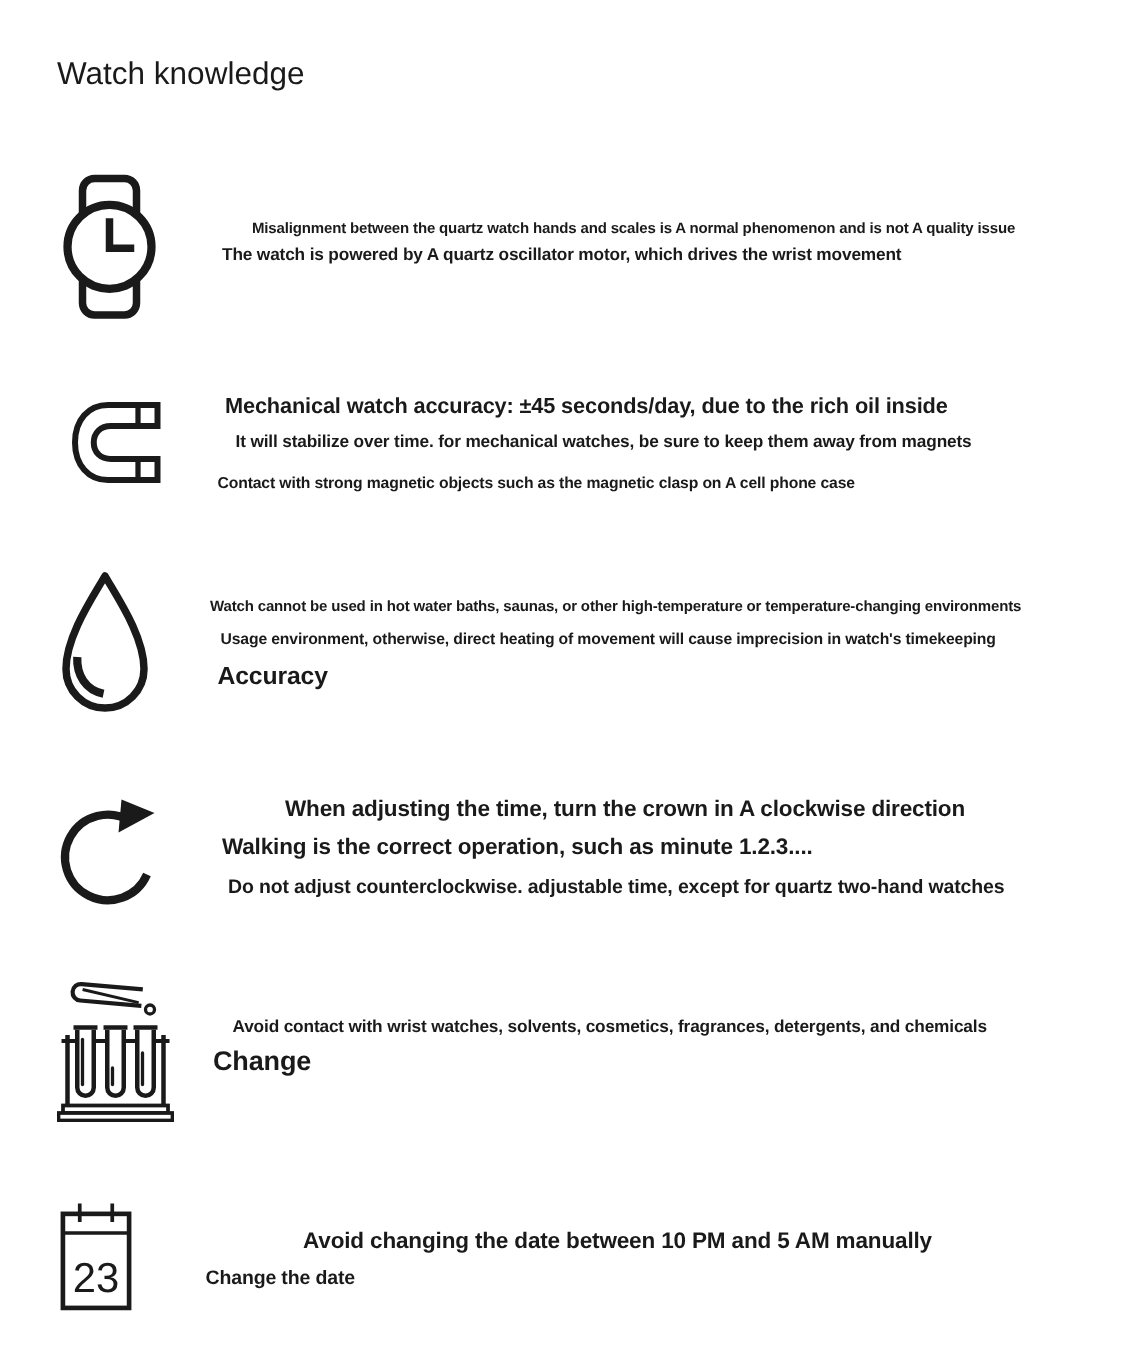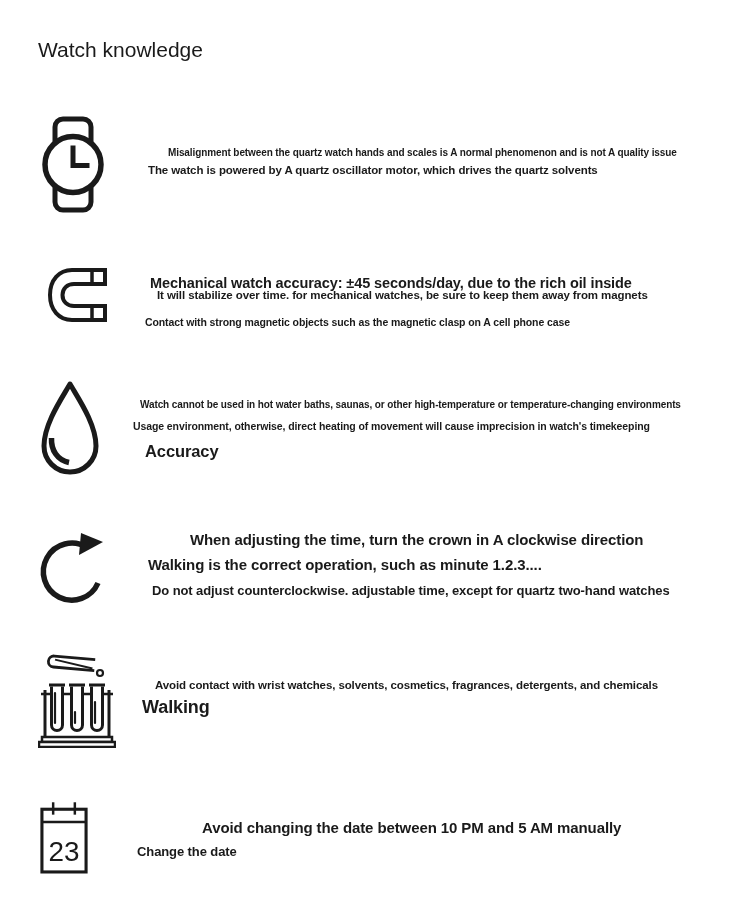--- a/index.html
+++ b/index.html
@@ -39,41 +39,41 @@
 <div class="page-title">Watch knowledge</div>
 
 <div class="icon" style="left:40px;top:116px;width:66px;height:97px">
   <svg viewBox="0 0 66 97" fill="none" stroke="currentColor">
     <rect x="15" y="3" width="36" height="91" rx="8" stroke-width="5"></rect>
     <circle cx="33" cy="48.5" r="28" fill="#fff" stroke-width="5.5"></circle>
     <path d="M33 29.5 V49.5 H49.5" stroke-width="5"></path>
   </svg>
 </div>
 <div class="line" style="left:168px;top:147px;font-size:10px">Misalignment between the quartz watch hands and scales is A normal phenomenon and is not A quality issue</div>
-<div class="line" style="left:148px;top:164px;font-size:11.5px">The watch is powered by A quartz oscillator motor, which drives the quartz solvents</div>
+<div class="line" style="left:148px;top:164px;font-size:11.5px">The watch is powered by A quartz oscillator motor, which drives the wrist movement</div>
 
 <div class="icon" style="left:46px;top:266px;width:62px;height:58px">
   <svg viewBox="0 0 62 58" fill="none" stroke="currentColor">
     <path d="M59 4 H26 C13 4 4 14 4 29 C4 44 13 54 26 54 H59 V40 H28 C21 40 16.5 35.5 16.5 29 C16.5 22.5 21 18 28 18 H59 Z" fill="#fff" stroke-width="4"></path>
     <line x1="46" y1="4" x2="46" y2="18" stroke-width="3.5"></line>
     <line x1="46" y1="40" x2="46" y2="54" stroke-width="3.5"></line>
   </svg>
 </div>
-<div class="line" style="left:150px;top:275px;font-size:14.5px">Mechanical watch accuracy: ±45 seconds/day, due to the rich oil inside</div>
+<div class="line" style="left:150px;top:263px;font-size:14.5px">Mechanical watch accuracy: ±45 seconds/day, due to the rich oil inside</div>
 <div class="line" style="left:157px;top:289px;font-size:11.5px">It will stabilize over time. for mechanical watches, be sure to keep them away from magnets</div>
 <div class="line" style="left:145px;top:316px;font-size:10.5px">Contact with strong magnetic objects such as the magnetic clasp on A cell phone case</div>
 
 <div class="icon" style="left:38px;top:380px;width:64px;height:100px">
   <svg viewBox="0 0 64 100" fill="none" stroke="currentColor">
     <path d="M32 4 C40 18 58 44 58 66 A26 26 0 0 1 6 66 C6 44 24 18 32 4 Z" stroke-width="5" stroke-linejoin="round"></path>
     <path d="M13.5 58 C13 70 19 80 31 82.5" stroke-width="5.5"></path>
   </svg>
 </div>
 <div class="line" style="left:140px;top:399px;font-size:10px">Watch cannot be used in hot water baths, saunas, or other high-temperature or temperature-changing environments</div>
-<div class="line" style="left:133px;top:420px;font-size:10.5px">Usage environment, otherwise, direct heating of movement will cause imprecision in watch's timekeeping</div>
+<div class="line" style="left:147px;top:420px;font-size:10.5px">Usage environment, otherwise, direct heating of movement will cause imprecision in watch's timekeeping</div>
 <div class="line" style="left:145px;top:442px;font-size:16.5px">Accuracy</div>
 
 <div class="icon" style="left:37px;top:526px;width:72px;height:86px">
   <svg viewBox="0 0 72 86" fill="none" stroke="currentColor">
     <path d="M61 57 A28.5 28.5 0 1 1 50 21.5" stroke-width="5.5"></path>
     <polygon points="44,7 42,29 66,16" fill="currentColor" stroke="none"></polygon>
   </svg>
 </div>
 <div class="line" style="left:190px;top:531px;font-size:15px">When adjusting the time, turn the crown in A clockwise direction</div>
 <div class="line" style="left:148px;top:556px;font-size:15px">Walking is the correct operation, such as minute 1.2.3....</div>
@@ -96,21 +96,21 @@
     <line x1="31" y1="39" x2="47" y2="39" stroke-width="3"></line>
     <line x1="51" y1="39" x2="67" y2="39" stroke-width="3"></line>
     <line x1="17" y1="47" x2="17" y2="77" stroke-width="2.2" stroke-linecap="round"></line>
     <line x1="37" y1="66" x2="37" y2="77" stroke-width="2.2" stroke-linecap="round"></line>
     <line x1="57" y1="56" x2="57" y2="77" stroke-width="2.2" stroke-linecap="round"></line>
     <rect x="4" y="91" width="70" height="5" fill="#fff" stroke-width="2.5"></rect>
     <rect x="1" y="96" width="76" height="5" fill="#fff" stroke-width="2.5"></rect>
   </svg>
 </div>
 <div class="line" style="left:155px;top:679px;font-size:11.5px">Avoid contact with wrist watches, solvents, cosmetics, fragrances, detergents, and chemicals</div>
-<div class="line" style="left:142px;top:697px;font-size:18px">Walking</div>
+<div class="line" style="left:142px;top:697px;font-size:18px">Change</div>
 
 <div class="icon" style="left:40px;top:790px;width:48px;height:95px">
   <svg viewBox="0 0 62 95" fill="none" stroke="currentColor">
     <rect x="2.5" y="11" width="57" height="81" fill="#fff" stroke-width="4"></rect>
     <line x1="2.5" y1="27.5" x2="59.5" y2="27.5" stroke-width="3"></line>
     <line x1="17" y1="2" x2="17" y2="18" stroke-width="3.2"></line>
     <line x1="45" y1="2" x2="45" y2="18" stroke-width="3.2"></line>
     <text class="cal-day" x="31" y="78" text-anchor="middle" fill="currentColor" stroke="none" font-size="36">23</text>
   </svg>
 </div>

